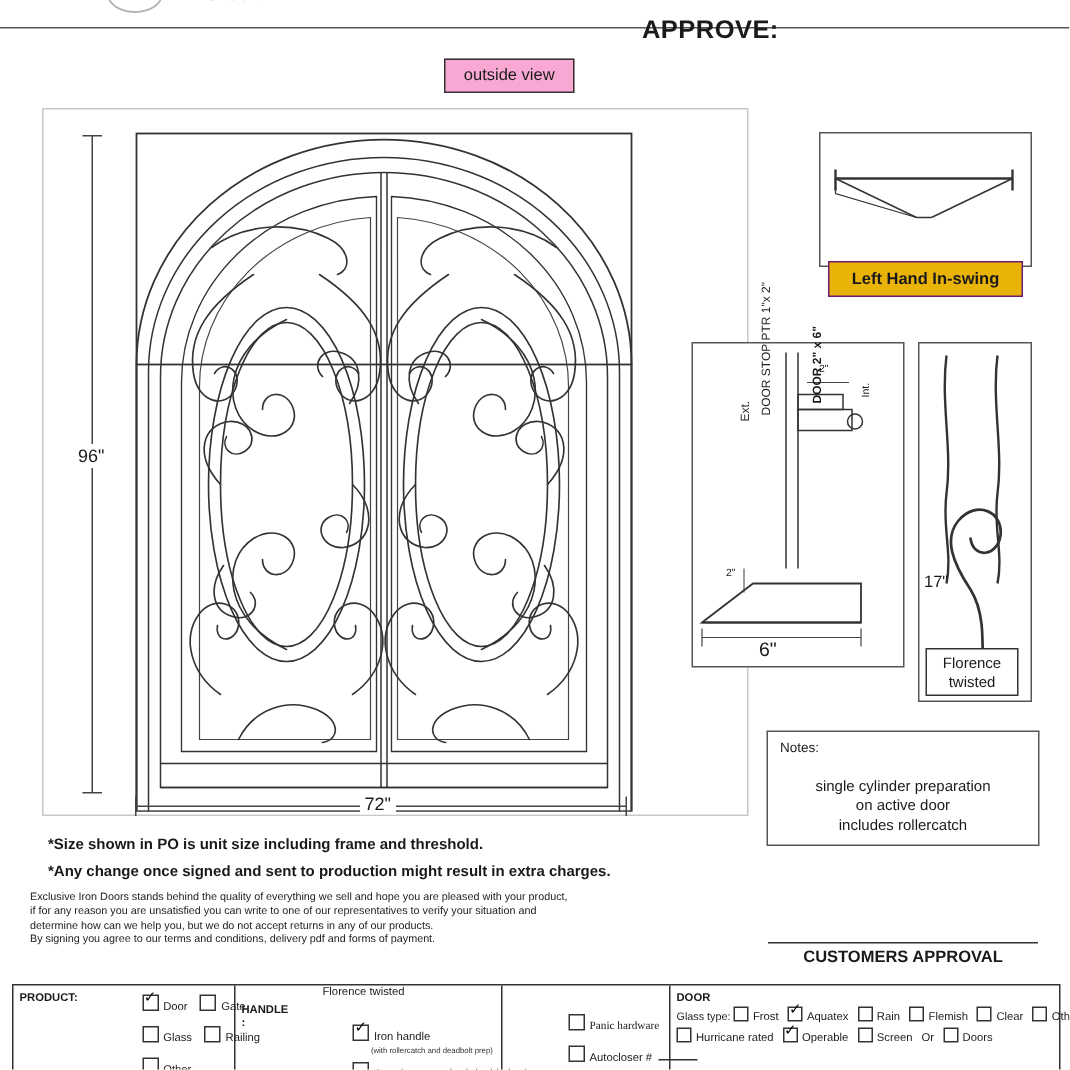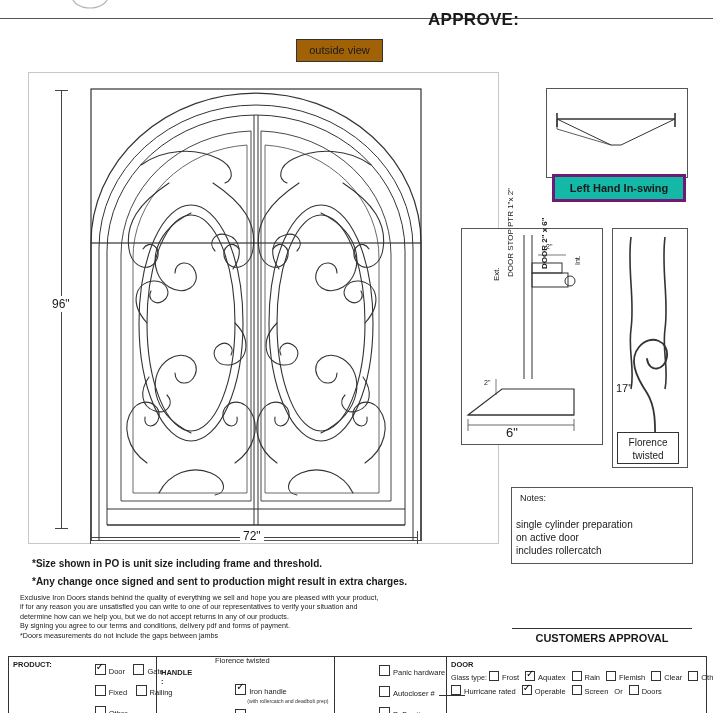--- a/index.html
+++ b/index.html
@@ -15,21 +15,21 @@
 
   
   .top-rule{position:absolute;left:0;top:18px;width:713px;height:1px;background:#555;}
   .logo{position:absolute;left:60px;top:-12px;width:190px;height:30px;overflow:hidden;opacity:.75;}
   .logo svg{display:block;}
   .approve{position:absolute;left:428px;top:10px;font-size:17px;font-weight:bold;letter-spacing:.3px;}
 
   
   .outside-view{
     position:absolute;left:296px;top:39px;width:85px;height:21px;
-    border:1px solid #333;background:#a16207;
+    border:1px solid #333;background:#f9a8d4;
     font-size:11px;text-align:center;line-height:21px;
   }
 
   
   .draw-frame{
     position:absolute;left:28px;top:72px;width:469px;height:470px;
     border:1px solid #c8c8c8;background:#fff;
   }
 
   
@@ -39,33 +39,33 @@
   .dim-v-label{position:absolute;left:50px;top:296px;font-size:12px;background:#fff;padding:1px 2px;}
 
   .dim-h{position:absolute;left:90px;top:537px;width:328px;height:1px;background:#444;}
   .dim-h-cap-l{position:absolute;left:90px;top:531px;width:1px;height:13px;background:#444;}
   .dim-h-cap-r{position:absolute;left:417px;top:531px;width:1px;height:13px;background:#444;}
   .dim-h-label{position:absolute;left:240px;top:529px;font-size:12px;background:#fff;padding:0 3px;}
 
   
   .panel{position:absolute;border:1px solid #555;background:#fff;}
   .swing-panel{left:546px;top:88px;width:140px;height:88px;}
-  .swing-label{position:absolute;left:552px;top:174px;width:128px;height:22px;border:3px solid #701a75;background:#14b8a6;
+  .swing-label{position:absolute;left:552px;top:174px;width:128px;height:22px;border:1px solid #701a75;background:#eab308;
     font-size:11px;font-weight:bold;text-align:center;line-height:22px;}
 
   .scroll-panel{left:612px;top:228px;width:74px;height:238px;}
   .florence-label{position:absolute;left:617px;top:432px;width:62px;height:32px;border:1px solid #333;background:#fff;
     font-size:10px;text-align:center;line-height:13px;padding-top:3px;box-sizing:border-box;}
   .h17{position:absolute;left:616px;top:382px;font-size:11px;}
 
   .threshold-panel{left:461px;top:228px;width:140px;height:215px;}
 
   .notes-panel{left:511px;top:487px;width:180px;height:75px;}
   .notes-title{position:absolute;left:520px;top:493px;font-size:9px;}
-  .notes-body{position:absolute;left:516px;top:518px;width:172px;font-size:10px;line-height:13px;}
+  .notes-body{position:absolute;left:516px;top:518px;width:172px;font-size:10px;text-align:center;line-height:13px;}
 
   .cust-approval{position:absolute;left:512px;top:632px;width:180px;font-size:11px;font-weight:bold;text-align:center;}
   .cust-line{position:absolute;left:512px;top:628px;width:180px;height:1px;background:#333;}
 
   
   .note1{position:absolute;left:32px;top:558px;font-size:10px;font-weight:bold;}
   .note2{position:absolute;left:32px;top:576px;font-size:10px;font-weight:bold;}
   .fineprint{position:absolute;left:20px;top:593px;width:420px;font-size:7.2px;line-height:9.4px;color:#222;}
 
   
@@ -243,35 +243,34 @@
   <div class="cust-line"></div>
   <div class="cust-approval">CUSTOMERS APPROVAL</div>
 
   <div class="note1">*Size shown in PO is unit size including frame and threshold.</div>
   <div class="note2">*Any change once signed and sent to production might result in extra charges.</div>
   <div class="fineprint">
     <div>Exclusive Iron Doors stands behind the quality of everything we sell and hope you are pleased with your product,</div>
     <div>if for any reason you are unsatisfied you can write to one of our representatives to verify your situation and</div>
     <div>determine how can we help you, but we do not accept returns in any of our products.</div>
     <div>By signing you agree to our terms and conditions, delivery pdf and forms of payment.</div>
-    <div>*Doors measurements do not include the gaps between jambs</div>
   </div>
 
   <div class="form">
 
     <div class="col c1">
       <div style="display:flex;">
         <span class="col-title">PRODUCT:</span>
         <div style="margin-left:3px;">
           <div class="row">
             <span class="opt"><span class="chk checked"></span><span>Door</span></span>
             <span class="opt"><span class="chk"></span><span>Gate</span></span>
           </div>
           <div class="row">
-            <span class="opt"><span class="chk"></span><span>Fixed</span></span>
+            <span class="opt"><span class="chk"></span><span>Glass</span></span>
             <span class="opt"><span class="chk"></span><span>Railing</span></span>
           </div>
           <div class="row">
             <span class="opt"><span class="chk"></span><span>Other</span></span>
             <span class="ul"></span>
           </div>
         </div>
       </div>
     </div>
 
@@ -286,21 +285,21 @@
           </div>
           <div class="row" style="margin-bottom:2px;">
             <span class="opt"><span class="chk"></span><span>American standard double boring</span></span>
           </div>
 
         </div>
       </div>
     </div>
 
     <div class="col c3">
-      <div class="row" style="margin-top:1px;">
+      <div class="row" style="margin-top:13px;font-family:Liberation Serif, serif;">
         <span class="opt"><span class="chk"></span><span>Panic hardware</span></span>
       </div>
       <div class="row">
         <span class="opt"><span class="chk"></span><span>Autocloser #</span></span><span class="ul"></span>
       </div>
       <div class="row">
         <span class="opt"><span class="chk"></span><span>P: Bar #</span></span><span class="ul"></span>
       </div>
     </div>
 

